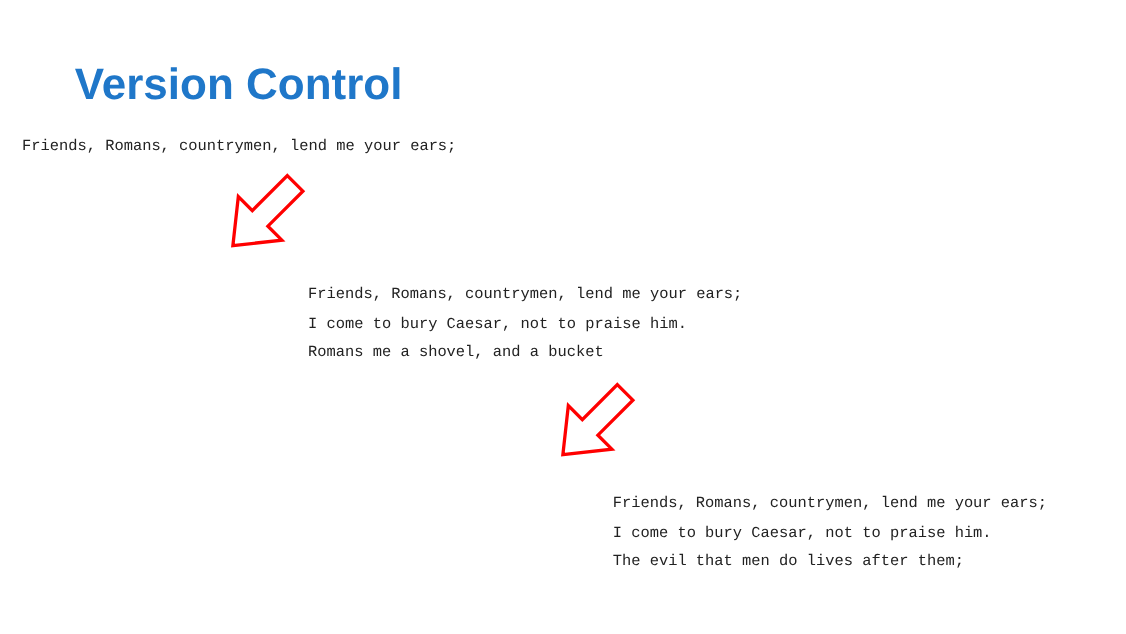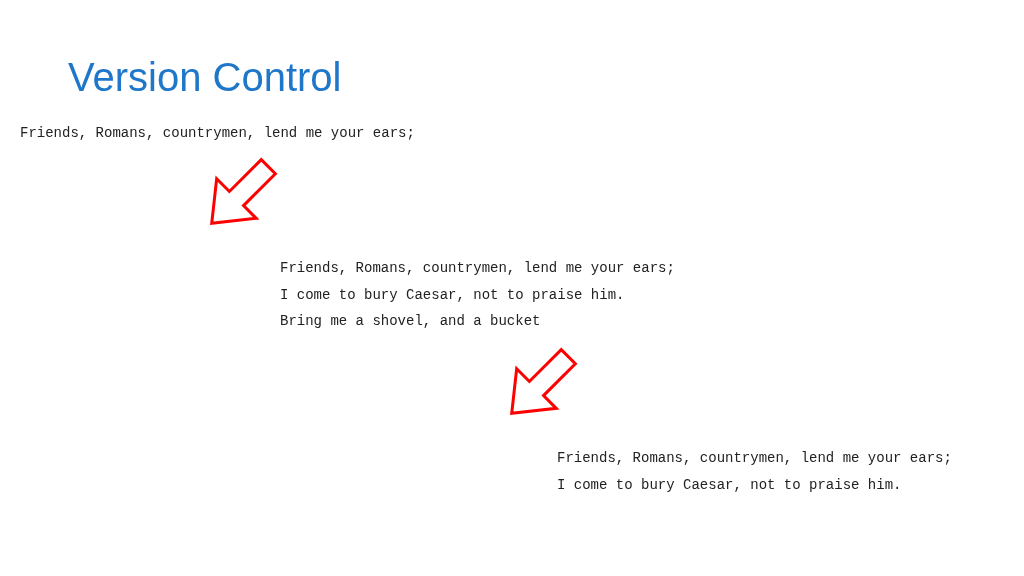--- a/index.html
+++ b/index.html
@@ -13,21 +13,21 @@
       background: #ffffff;
       position: relative;
       font-family: "Courier New", Courier, monospace;
       overflow: hidden;
     }
     .title {
       position: absolute;
       top: 55px;
       left: 68px;
       font-family: "Segoe UI Light", "Segoe UI", Arial, sans-serif;
-      font-weight: 400;
+      font-weight: 700;
       font-size: 40px;
       color: #1F77C9;
     }
     .block1 {
       position: absolute;
       top: 120px;
       left: 20px;
       font-size: 14px;
       color: #222;
       line-height: 1.9;
@@ -76,27 +76,28 @@
   <svg viewBox="0 0 100 100" width="100" height="100">
     <g transform="rotate(45 50 50)">
       <path d="M 40 10 L 60 10 L 60 55 L 78 55 L 50 90 L 22 55 L 40 55 Z" fill="#FFFFFF" stroke="#FF0000" stroke-width="3" stroke-linejoin="miter"></path>
     </g>
   </svg>
 </div>
 
 <div class="block2">
   <div>Friends, Romans, countrymen, lend me your ears;</div>
   <div>I come to bury Caesar, not to praise him.</div>
-  <div>Bring me a shovel, and a bucket</div>
+  <div>Romans me a shovel, and a bucket</div>
 </div>
 
 <div class="arrow2">
   <svg viewBox="0 0 100 100" width="100" height="100">
     <g transform="rotate(45 50 50)">
       <path d="M 40 10 L 60 10 L 60 55 L 78 55 L 50 90 L 22 55 L 40 55 Z" fill="#FFFFFF" stroke="#FF0000" stroke-width="3" stroke-linejoin="miter"></path>
     </g>
   </svg>
 </div>
 
 <div class="block3">
   <div>Friends, Romans, countrymen, lend me your ears;</div>
   <div>I come to bury Caesar, not to praise him.</div>
+  <div>The evil that men do lives after them;</div>
 </div>
 
 </body></html>

